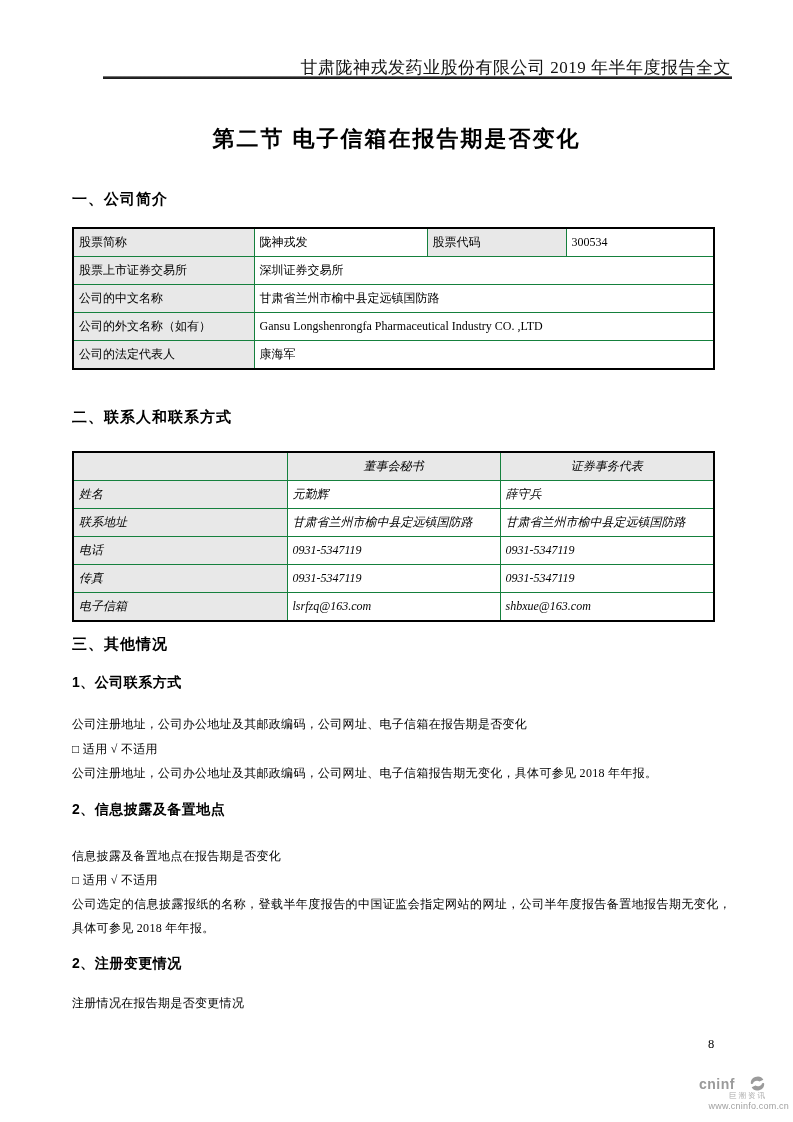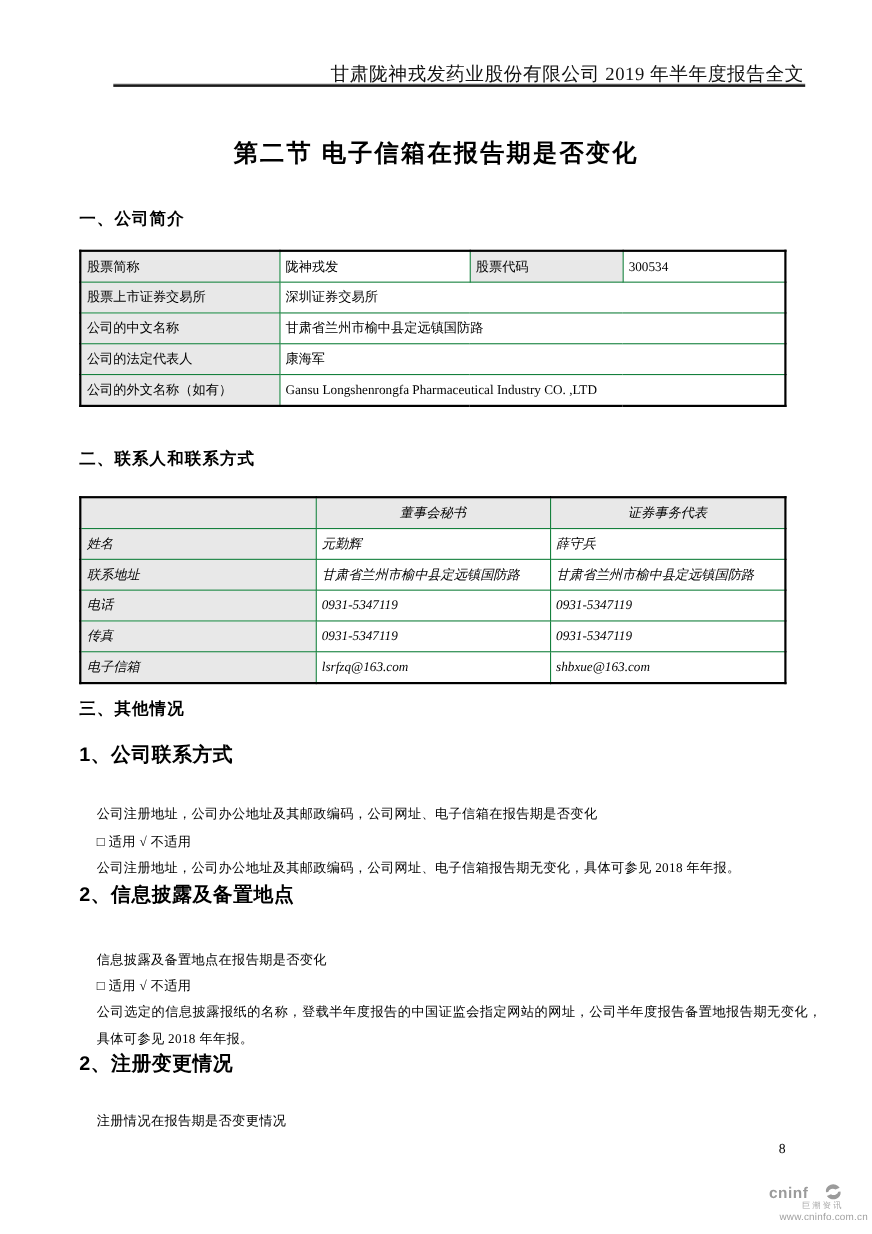--- a/index.html
+++ b/index.html
@@ -23,38 +23,38 @@
     font-size:22px;font-weight:bold;letter-spacing:2px;margin:0;
   }
   .sec-heading{
     position:absolute;left:72px;margin:0;
     font-family:"Liberation Sans","DejaVu Sans",sans-serif;
     font-size:15px;font-weight:bold;letter-spacing:1px;
   }
   .sub-heading{
     position:absolute;left:72px;margin:0;
     font-family:"Liberation Sans","DejaVu Sans",sans-serif;
-    font-size:18px;font-weight:bold;letter-spacing:.5px;
+    font-size:14px;font-weight:bold;letter-spacing:.5px;
   }
   #h-s1{top:190px;} #h-s2{top:408px;} #h-s3{top:635px;}
   #h-sub1{top:674px;} #h-sub2{top:801px;} #h-sub3{top:955px;}
   
   table{border-collapse:collapse;table-layout:fixed;position:absolute;left:72px;width:641px;}
   #company-table{top:227px;}
   #contact-table{top:451px;font-style:italic;}
   td,th{
     border:1px solid #15803d;height:27px;padding:0 5px;font-size:12px;font-weight:normal;
     text-align:left;vertical-align:middle;overflow:hidden;white-space:nowrap;
   }
   table{border:2px solid #000;}
   .cell-label{background:#e8e8e8;}
   .cell-head{background:#e8e8e8;text-align:center;}
   
   .para{
-    position:absolute;left:72px;width:659px;margin:16px;font-size:12px;line-height:16px;
+    position:absolute;left:72px;width:659px;margin:0;font-size:12px;line-height:16px;
     letter-spacing:.3px;
   }
   #p-s1-q{top:716px;} #p-s1-a{top:741px;} #p-s1-t{top:765px;}
   #p-s2-q{top:848px;} #p-s2-a{top:872px;}
   #p-s2-t{top:893px;line-height:23.5px;text-align:justify;}
   #p-s3-q{top:995px;}
   
   .page-number{position:absolute;top:1037px;left:708px;font-size:12.5px;}
   .cninfo-logo{
     position:absolute;top:1076px;right:4px;width:90px;text-align:right;
@@ -94,26 +94,26 @@
     </tr>
     <tr>
       <td class="cell-label">股票上市证券交易所</td>
       <td colspan="3">深圳证券交易所</td>
     </tr>
     <tr>
       <td class="cell-label">公司的中文名称</td>
       <td colspan="3">甘肃省兰州市榆中县定远镇国防路</td>
     </tr>
     <tr>
+      <td class="cell-label">公司的外文名称（如有）</td>
+      <td colspan="3">Gansu Longshenrongfa Pharmaceutical Industry CO. ,LTD</td>
+    </tr>
+    <tr>
       <td class="cell-label">公司的法定代表人</td>
       <td colspan="3">康海军</td>
-    </tr>
-    <tr>
-      <td class="cell-label">公司的外文名称（如有）</td>
-      <td colspan="3">Gansu Longshenrongfa Pharmaceutical Industry CO. ,LTD</td>
     </tr>
   </tbody>
     </table>
 
   <h2 class="sec-heading" id="h-s2">二、联系人和联系方式</h2>
 
   <table id="contact-table">
     <colgroup>
         <col style="width:214px">
         <col style="width:213px">

